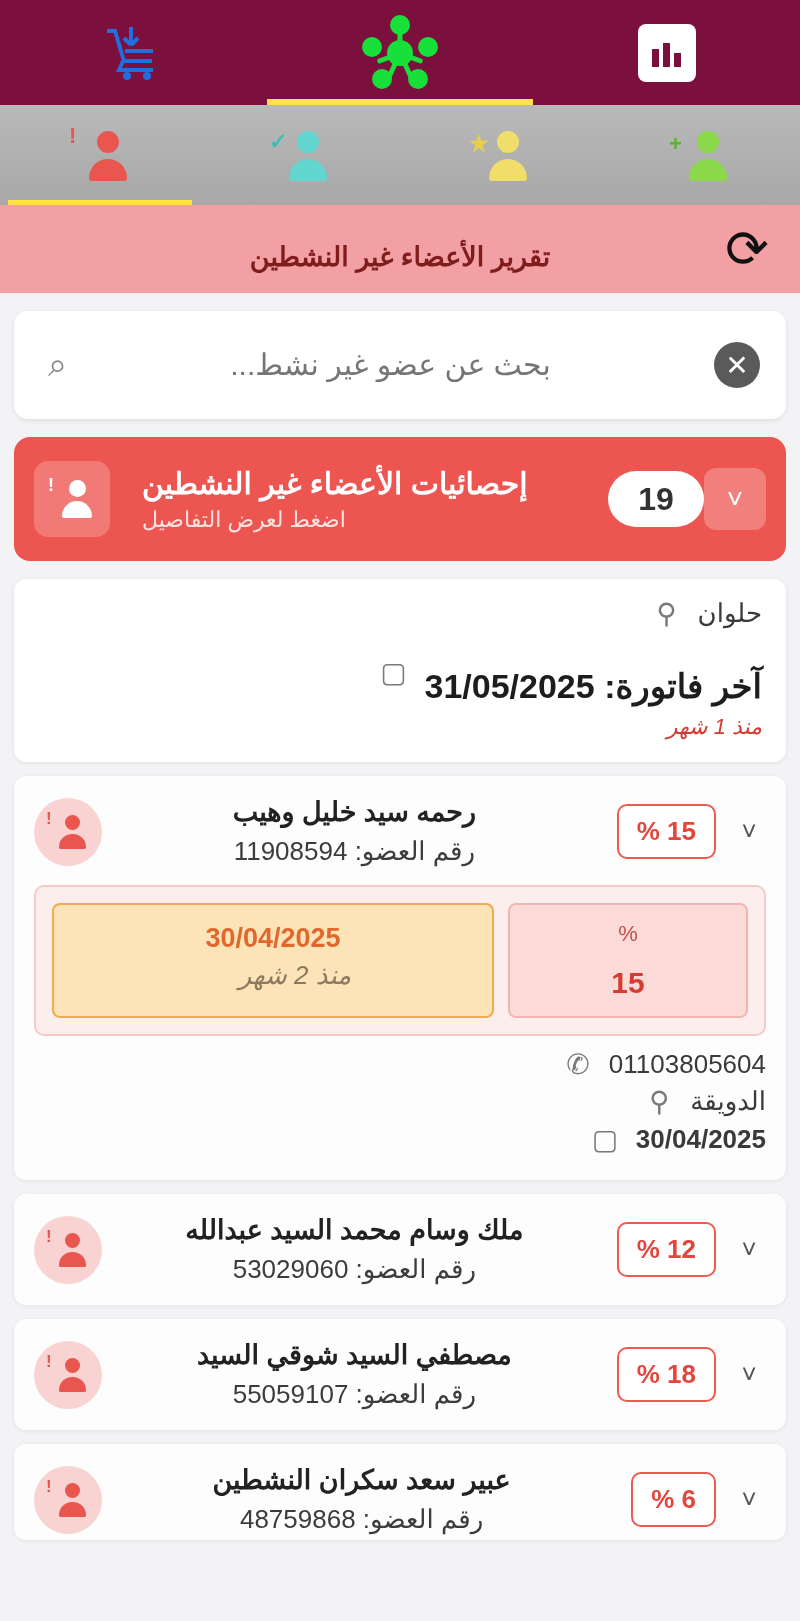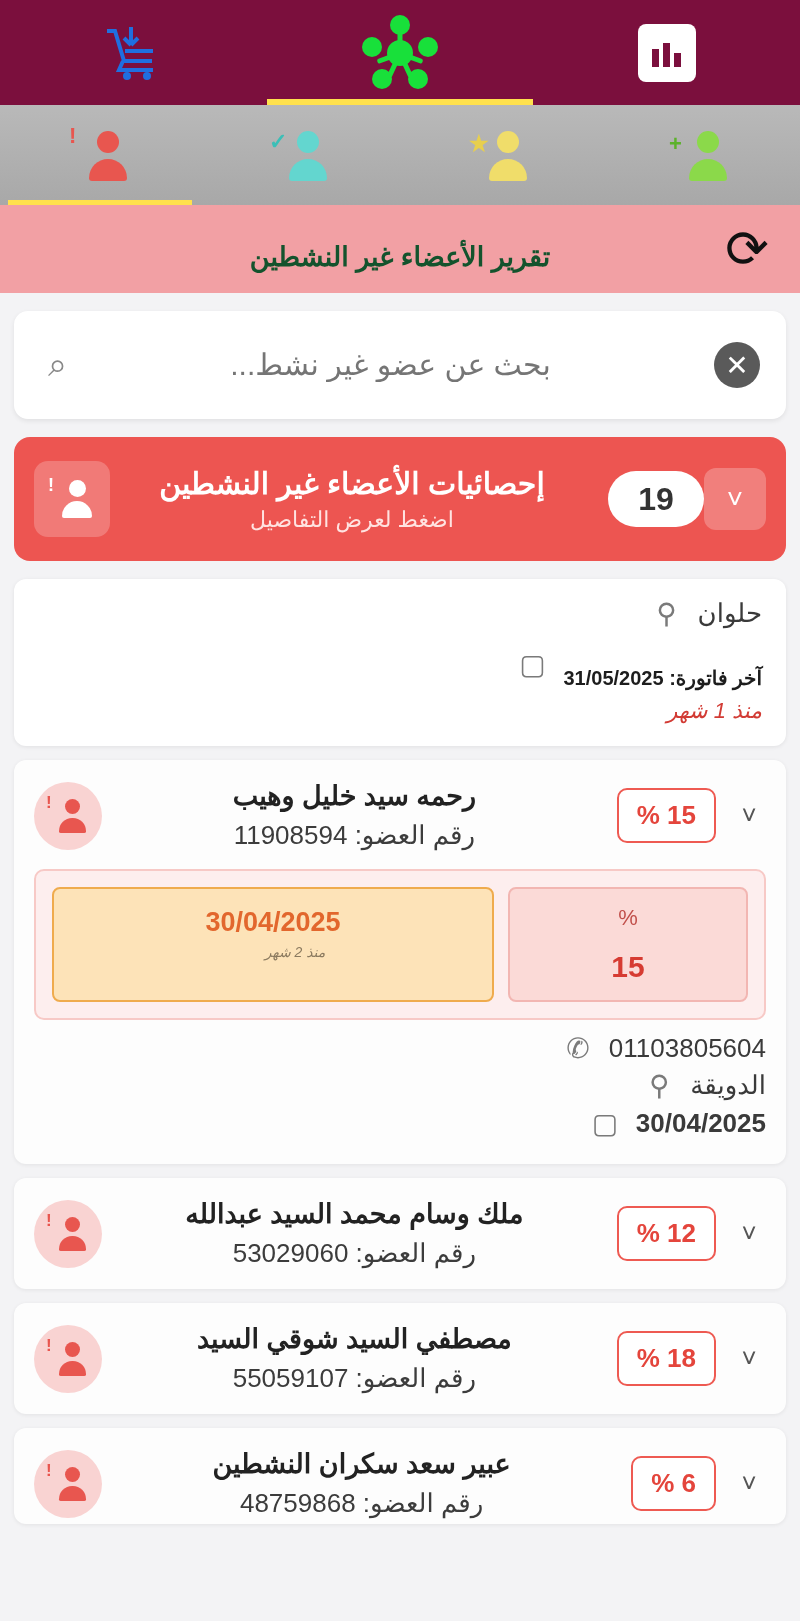--- a/index.html
+++ b/index.html
@@ -95,21 +95,21 @@
   .p-red .head,.p-red .body{background:#e8564f;}
 
   
   .header {
     height: 88px;
     background: #f2a0a4;
     display:flex; align-items:center;
     padding: 0 26px;
   }
   .header-title{
-    flex:1; text-align:center; font-size:27px; font-weight:bold; color:#14532d;margin-top:16px;
+    flex:1; text-align:center; font-size:27px; font-weight:bold; color:#7f1d1d;margin-top:16px;
   }
   .refresh-btn {
     width:54px;height:54px; display:flex;align-items:center;justify-content:center;
     font-size:52px; color:#111; line-height:1;
   }
 
   
   .searchwrap{ padding: 18px 14px 0 14px; }
   .searchbox{
     background:#fff; border-radius:14px; height:108px;
@@ -131,21 +131,21 @@
   .stats{
     margin:18px 14px 0 14px;
     background:#ed5551; border-radius:16px;
     display:flex; align-items:center; padding: 18px 20px;
     min-height:124px;
   }
   .stats-ic{
     width:76px;height:76px;border-radius:14px;background:rgba(255,255,255,.22);
     display:flex;align-items:center;justify-content:center; order:3;
   }
-  .stats-text{ flex:1; text-align:center; order:2; padding: 0 32px;}
+  .stats-text{ flex:1; text-align:left; order:2; padding: 0 32px;}
   .stats-title{ color:#fff; font-size:30px; font-weight:bold; }
   .stats-sub{ color:#ffe3e1; font-size:22px; margin-top:6px;}
   .stats-count{
     background:#fff;color:#333;border-radius:28px;min-width:96px;height:56px;
     display:flex;align-items:center;justify-content:center;font-size:32px;font-weight:bold;
     order:1; margin-left:14px;
   }
   .stats-chev{
     width:62px;height:62px;border-radius:12px;background:rgba(255,255,255,.25);
     display:flex;align-items:center;justify-content:center;color:#fff;font-size:28px;
@@ -157,21 +157,21 @@
     background:#fff; margin:18px 14px 0 14px; border-radius:12px;
     box-shadow:0 1px 4px rgba(0,0,0,.08);
   }
   .info-card{ padding: 18px 24px 22px 24px; }
   .info-row{
     display:flex; align-items:center; justify-content:flex-start;
     gap:14px; margin-bottom:8px;
   }
   .info-row .ic{ width:34px;text-align:center;color:#7a7a7a;font-size:28px; order:3;}
   .info-row .txt{ font-size:26px; color:#3a3a3a; }
-  .info-row.strong .txt{ font-weight:bold; color:#1d1d1d; font-size:20px;margin-top:28px;}
+  .info-row.strong .txt{ font-weight:bold; color:#1d1d1d; font-size:34px;margin-top:28px;}
   .info-note{ font-size:22px;color:#d23b34;font-style:italic; text-align:right; padding-left:0; margin-right:0;}
   .info-rowline{ display:flex;justify-content:flex-start; }
 
   
   .member{
     background:#fdfdfd; margin:14px 14px 0 14px; border-radius:12px;
     box-shadow:0 1px 4px rgba(0,0,0,.07);
     padding: 20px 20px;
     position:relative;
   }
@@ -203,21 +203,21 @@
     text-align:center; padding:16px 0; order:1;
   }
   .detail-pct .s{font-size:22px;color:#c1504b;}
   .detail-pct .v{font-size:30px;color:#d63b32;font-weight:bold;margin-top:19px;}
   .detail-bill{
     flex:1; background:#fde3b8; border:2px solid #efab4d; border-radius:8px;
     text-align:center; padding:12px 0; order:2;
   }
   .detail-bill .lbl{font-size:21px;color:#9c8258;}
   .detail-bill .val{font-size:27px;color:#e2672d;font-weight:bold;margin-top:6px;}
-  .detail-bill .ago{font-size:14px;color:#8b7a5f;font-style:italic;margin-top:6px;margin-left:44px;}
+  .detail-bill .ago{font-size:26px;color:#8b7a5f;font-style:italic;margin-top:6px;margin-left:44px;}
   .detail-list{ margin-top:12px; }
   .detail-list .info-row{ margin-bottom:4px; justify-content:flex-start;}
   .cut{ overflow:hidden; height:34px; }
   .cut .txt{ font-weight:bold; }
 </style>
 </head>
 <body>
 
 <div class="topnav">
   <div class="topnav-item">

